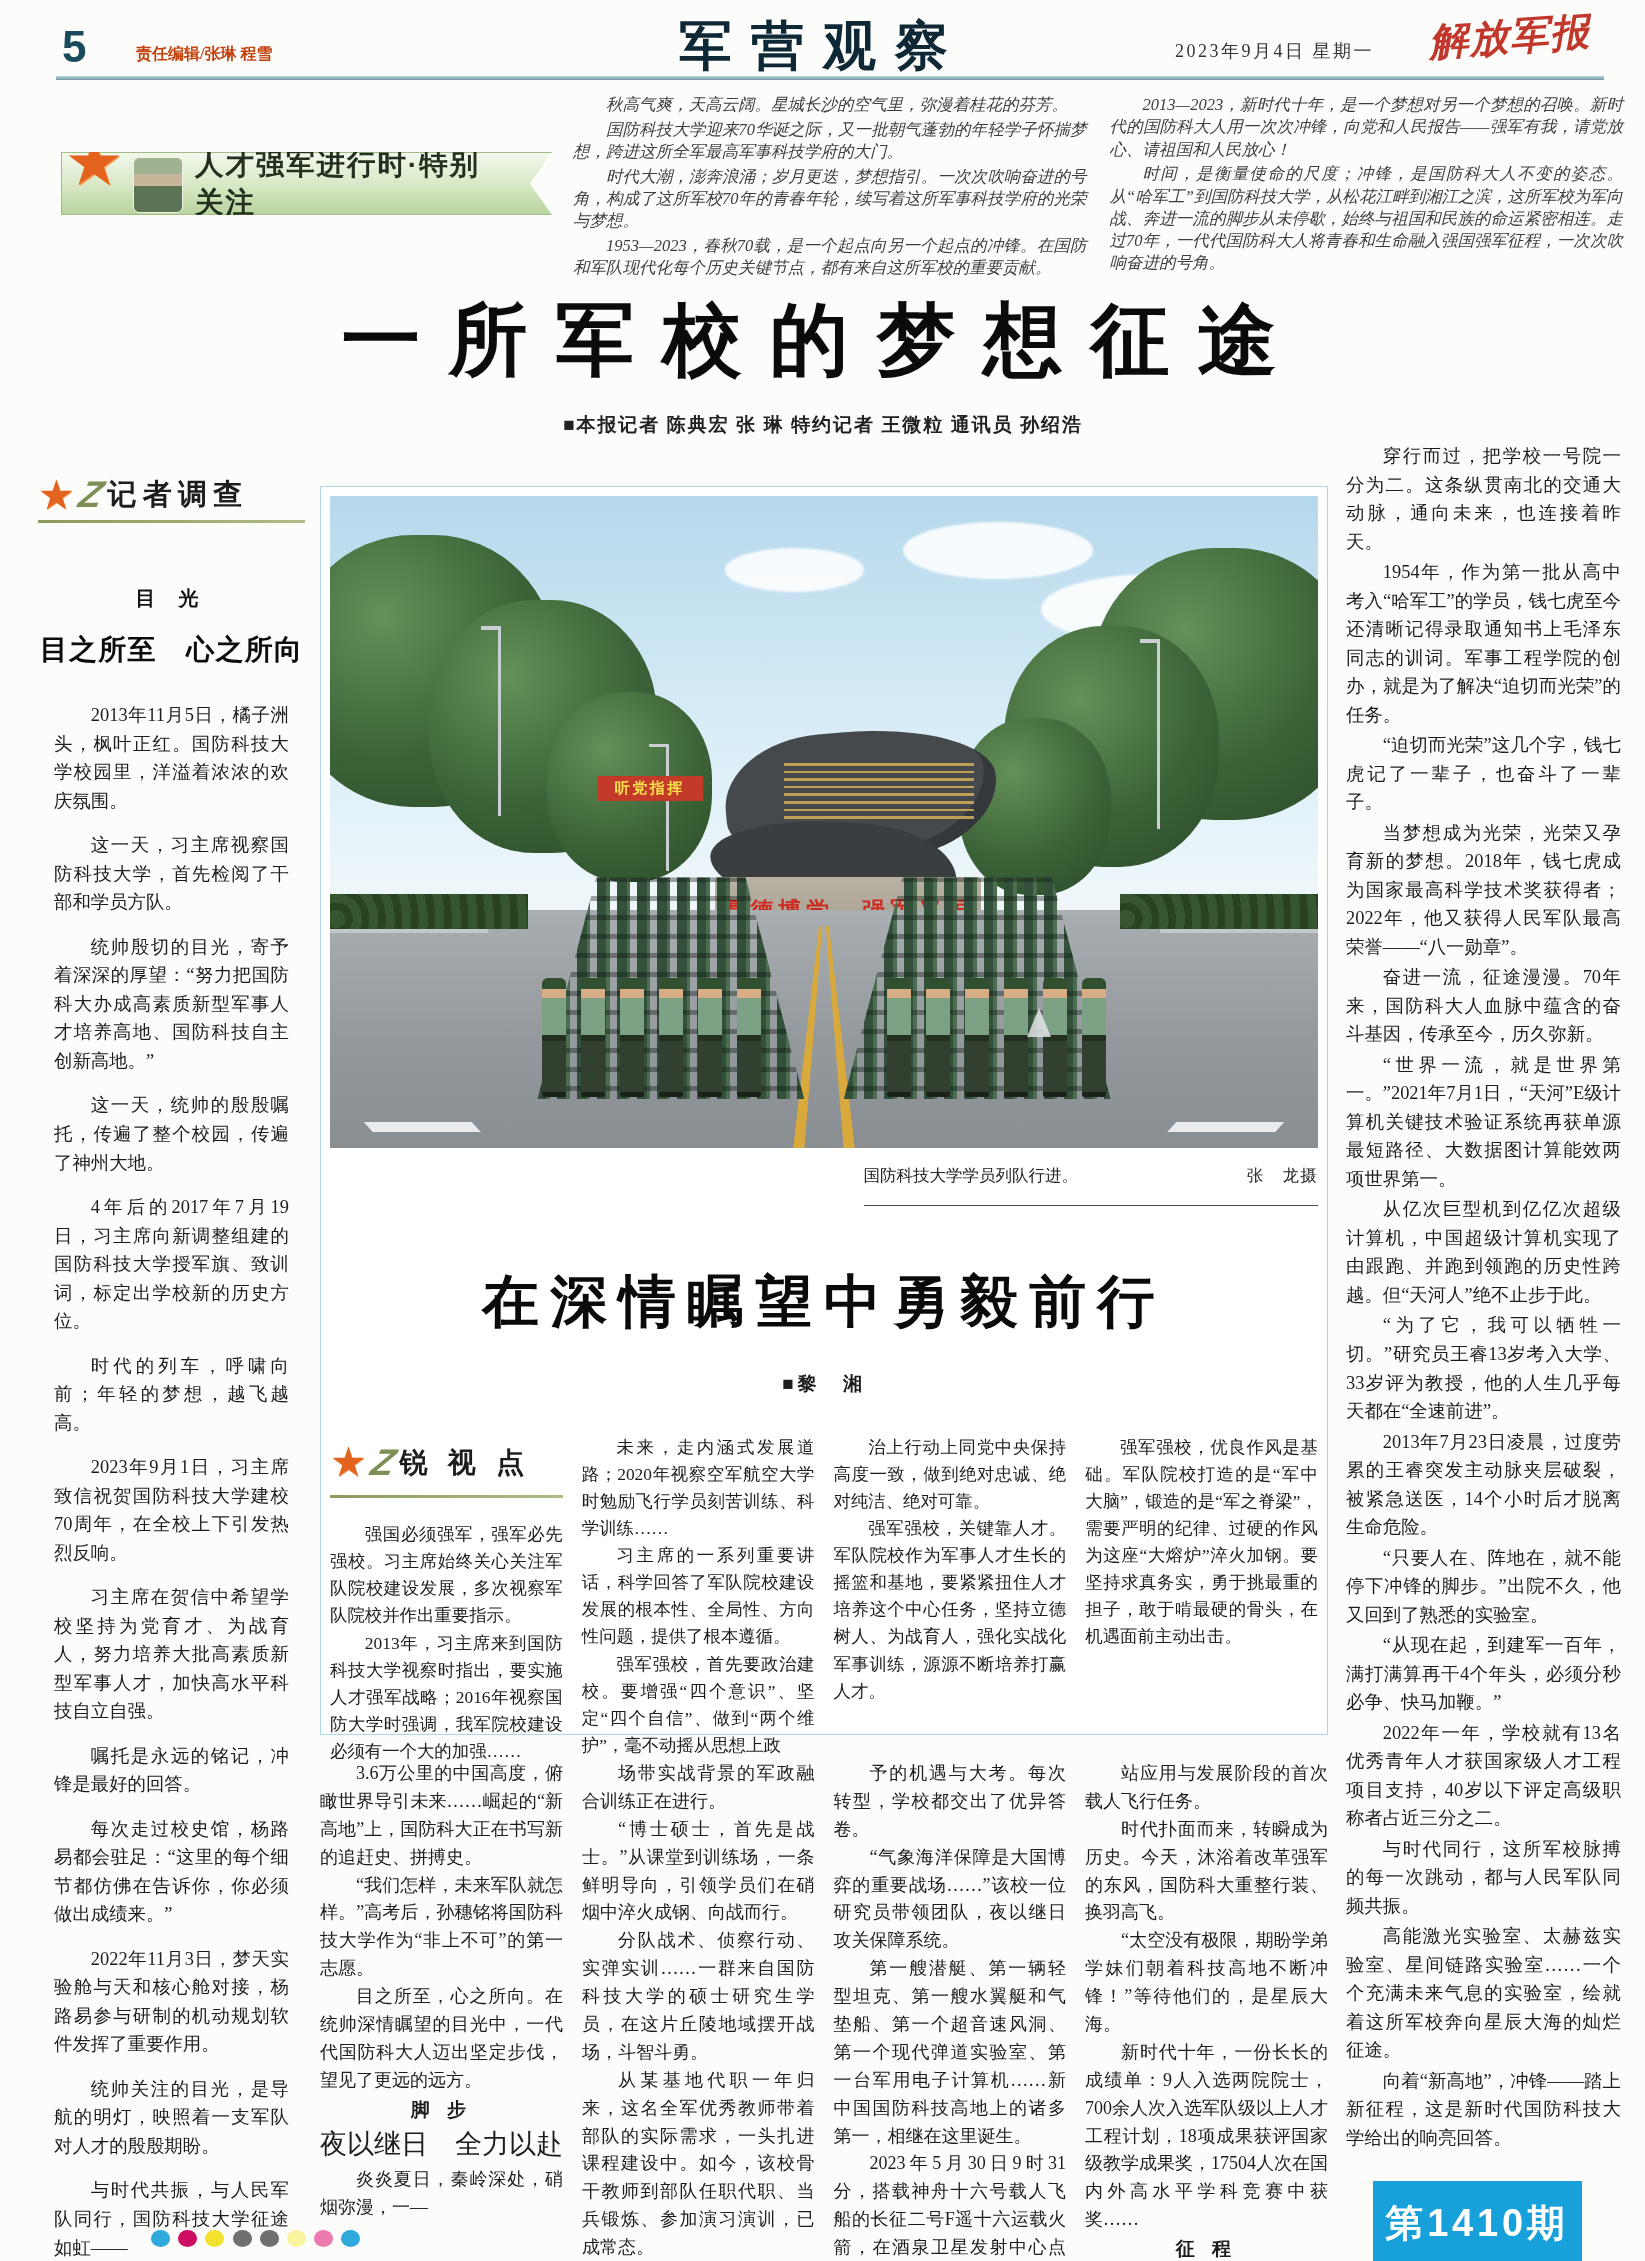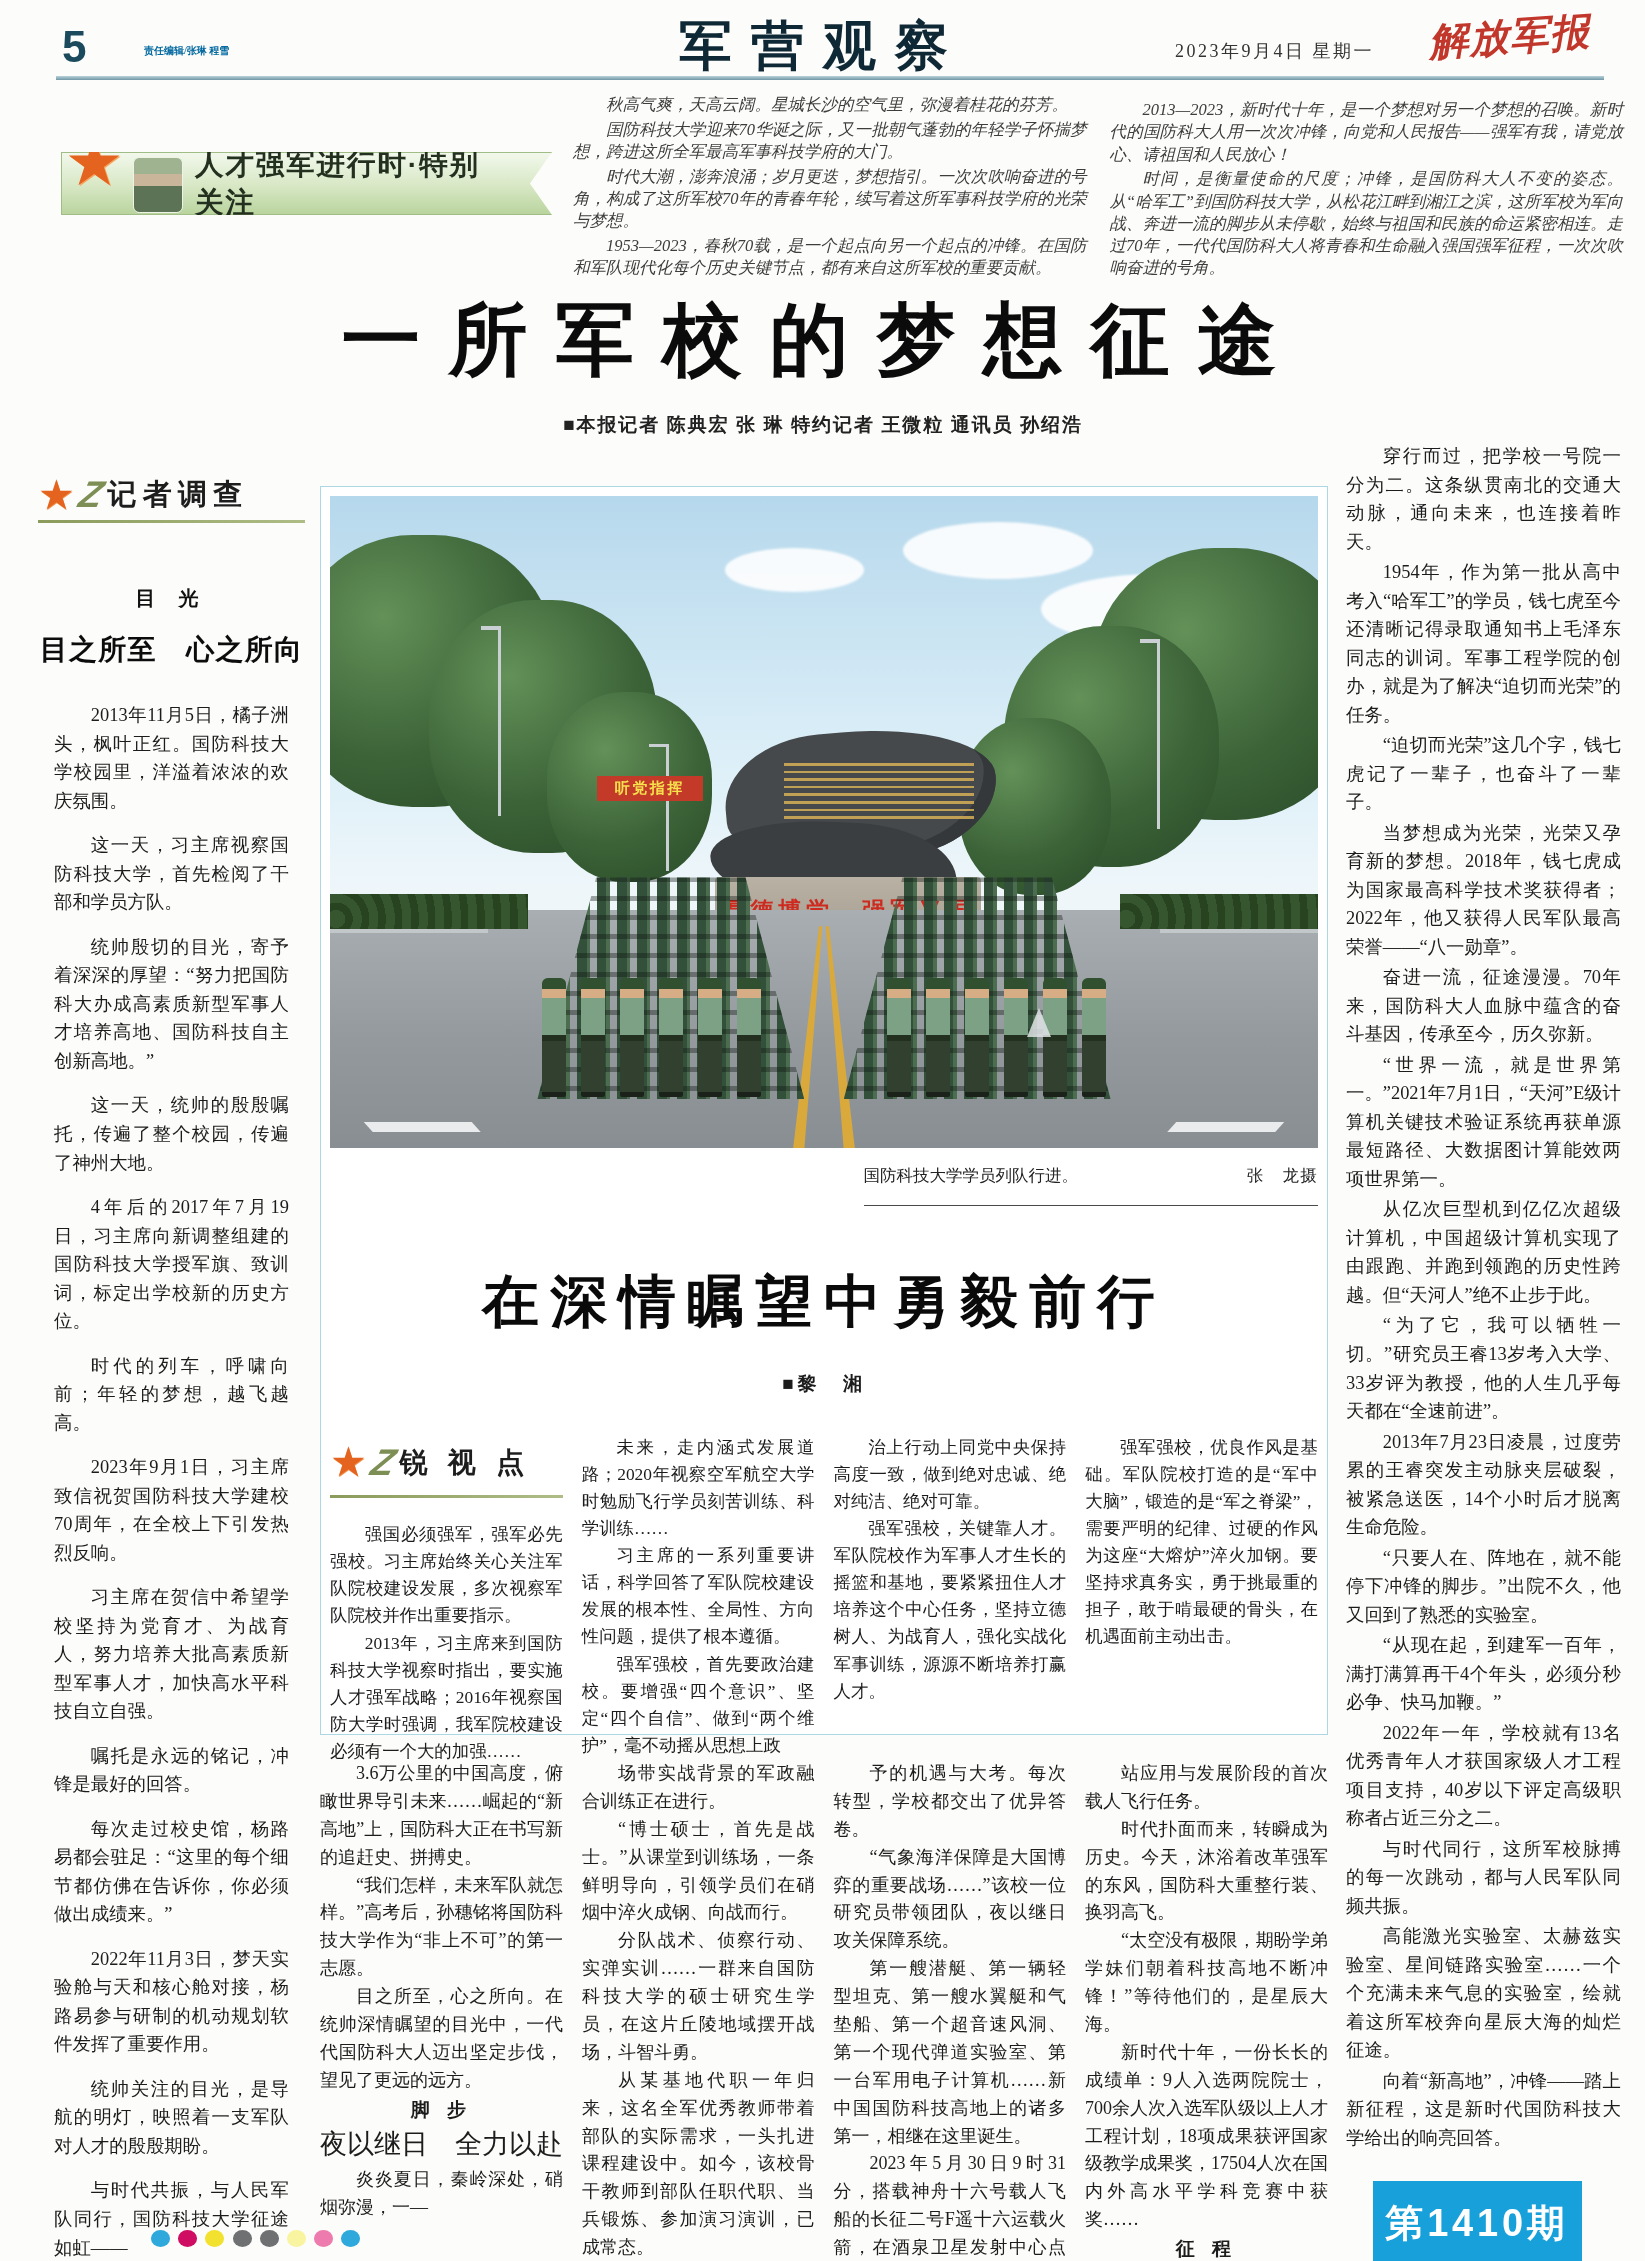--- a/index.html
+++ b/index.html
@@ -1,21 +1,21 @@
 <!DOCTYPE html>
 <html style="font-size:10px"><head>
 <meta charset="utf-8">
 <style>
   html,body{margin:0;padding:0;background:#e8e8e4;}
   #paper{position:relative;width:1646px;height:2261px;background:#fcfcfa;overflow:hidden;
          font-family:"Liberation Serif", serif;color:#1c1c1c;}
   
   .page-num{position:absolute;left:62px;top:21.5px;font-size:44px;font-weight:900;
             color:#1a4a5c;font-family:"Liberation Sans",sans-serif;}
-  .editors{position:absolute;left:136px;top:44px;font-size:10px;font-weight:bold;color:#0369a1;margin-left:8px;}
+  .editors{position:absolute;left:136px;top:44px;font-size:16px;font-weight:bold;color:#c2410c;}
   .section-title{position:absolute;left:50%;top:11.4px;transform:translateX(-50%);
             font-size:53px;font-weight:900;letter-spacing:19px;color:#0e2835;
             font-family:"Liberation Sans",sans-serif;white-space:nowrap;}
   .pub-date{position:absolute;right:272px;top:39px;font-size:18px;letter-spacing:2.5px;color:#333;}
   .masthead{position:absolute;right:56px;top:10px;font-size:39px;font-weight:900;font-style:italic;
             color:#c2372b;transform:rotate(-4deg);letter-spacing:1.3px;}
   .header-rule{position:absolute;left:56px;right:42px;top:76px;height:3.8px;
             background:linear-gradient(180deg,#b8d2da,#6f98a5);}
   
   .banner{position:absolute;left:61px;top:152px;width:489px;height:61px;
@@ -23,21 +23,21 @@
           border:0.6px solid #9fbd84;clip-path:polygon(0 0,100% 0,95.5% 50%,100% 100%,0 100%);}
   .banner-star{position:absolute;left:2.5px;top:-23px;font-size:66px;color:#e4641f;
           text-shadow:1.3px 1.3px 0 #f6a55f;line-height:1;}
   .banner-soldier{position:absolute;left:71px;top:3.8px;width:48px;height:54px;border-radius:6.3px;
           background:linear-gradient(180deg,#9fb390 0 30%,#c9b59a 30% 52%,#5d7355 52% 100%);
           border:1.3px solid #eef3e6;}
   .banner-label{position:absolute;left:133px;right:44px;top:0;height:100%;display:flex;
           align-items:center;justify-content:center;font-size:28.5px;font-weight:900;
           color:#24301f;font-family:"Liberation Sans",sans-serif;letter-spacing:1.9px;}
   
-  .intro{position:absolute;left:573px;top:94px;width:1050px;display:flex;gap:23px;align-items:flex-end;}
+  .intro{position:absolute;left:573px;top:94px;width:1050px;display:flex;gap:23px;}
   .intro-col{flex:1;font-size:16.5px;line-height:1.35;font-style:italic;color:#3d3d3d;
           text-align:justify;}
   .intro-col p{margin:0 0 2.5px;text-indent:2em;}
   
   .main-headline{position:absolute;left:0;width:100%;top:288px;text-align:center;font-size:79px;
           font-weight:900;letter-spacing:28px;color:#0b0b0b;font-family:"Liberation Sans",sans-serif;
           white-space:nowrap;}
   .byline{position:absolute;left:0;width:100%;top:412px;text-align:center;font-size:19px;
           font-weight:bold;color:#222;letter-spacing:1.9px;}
   

